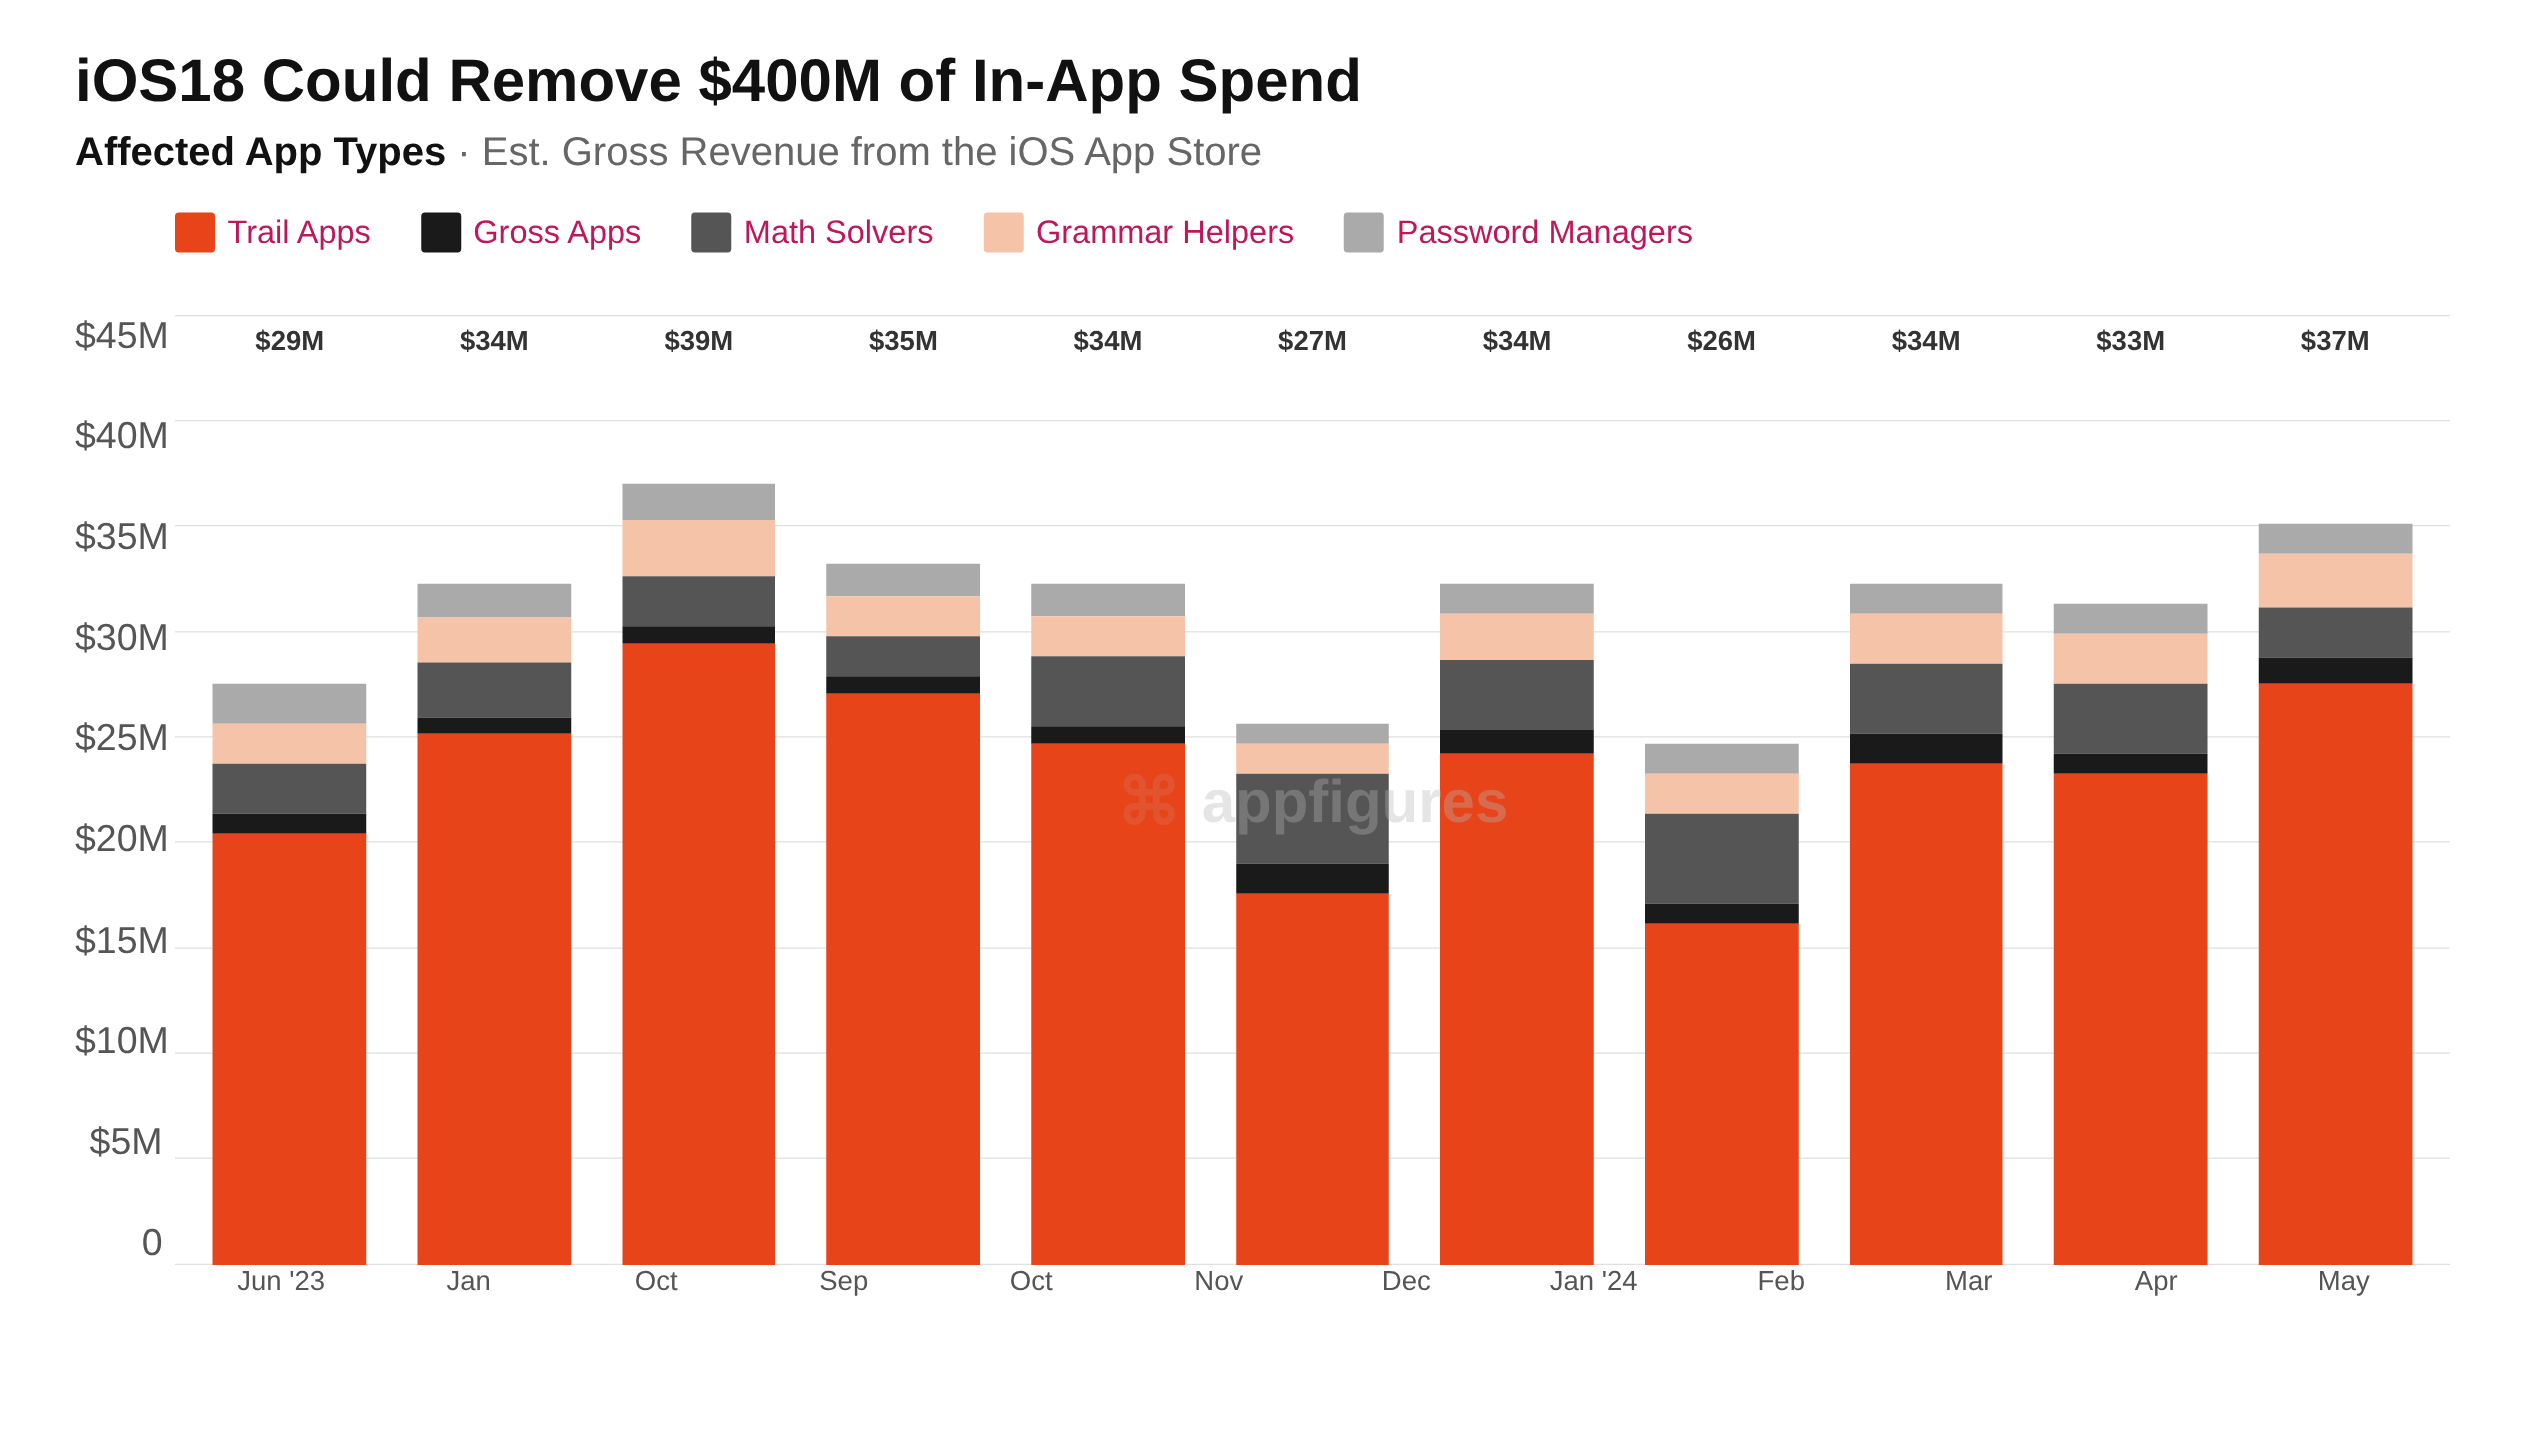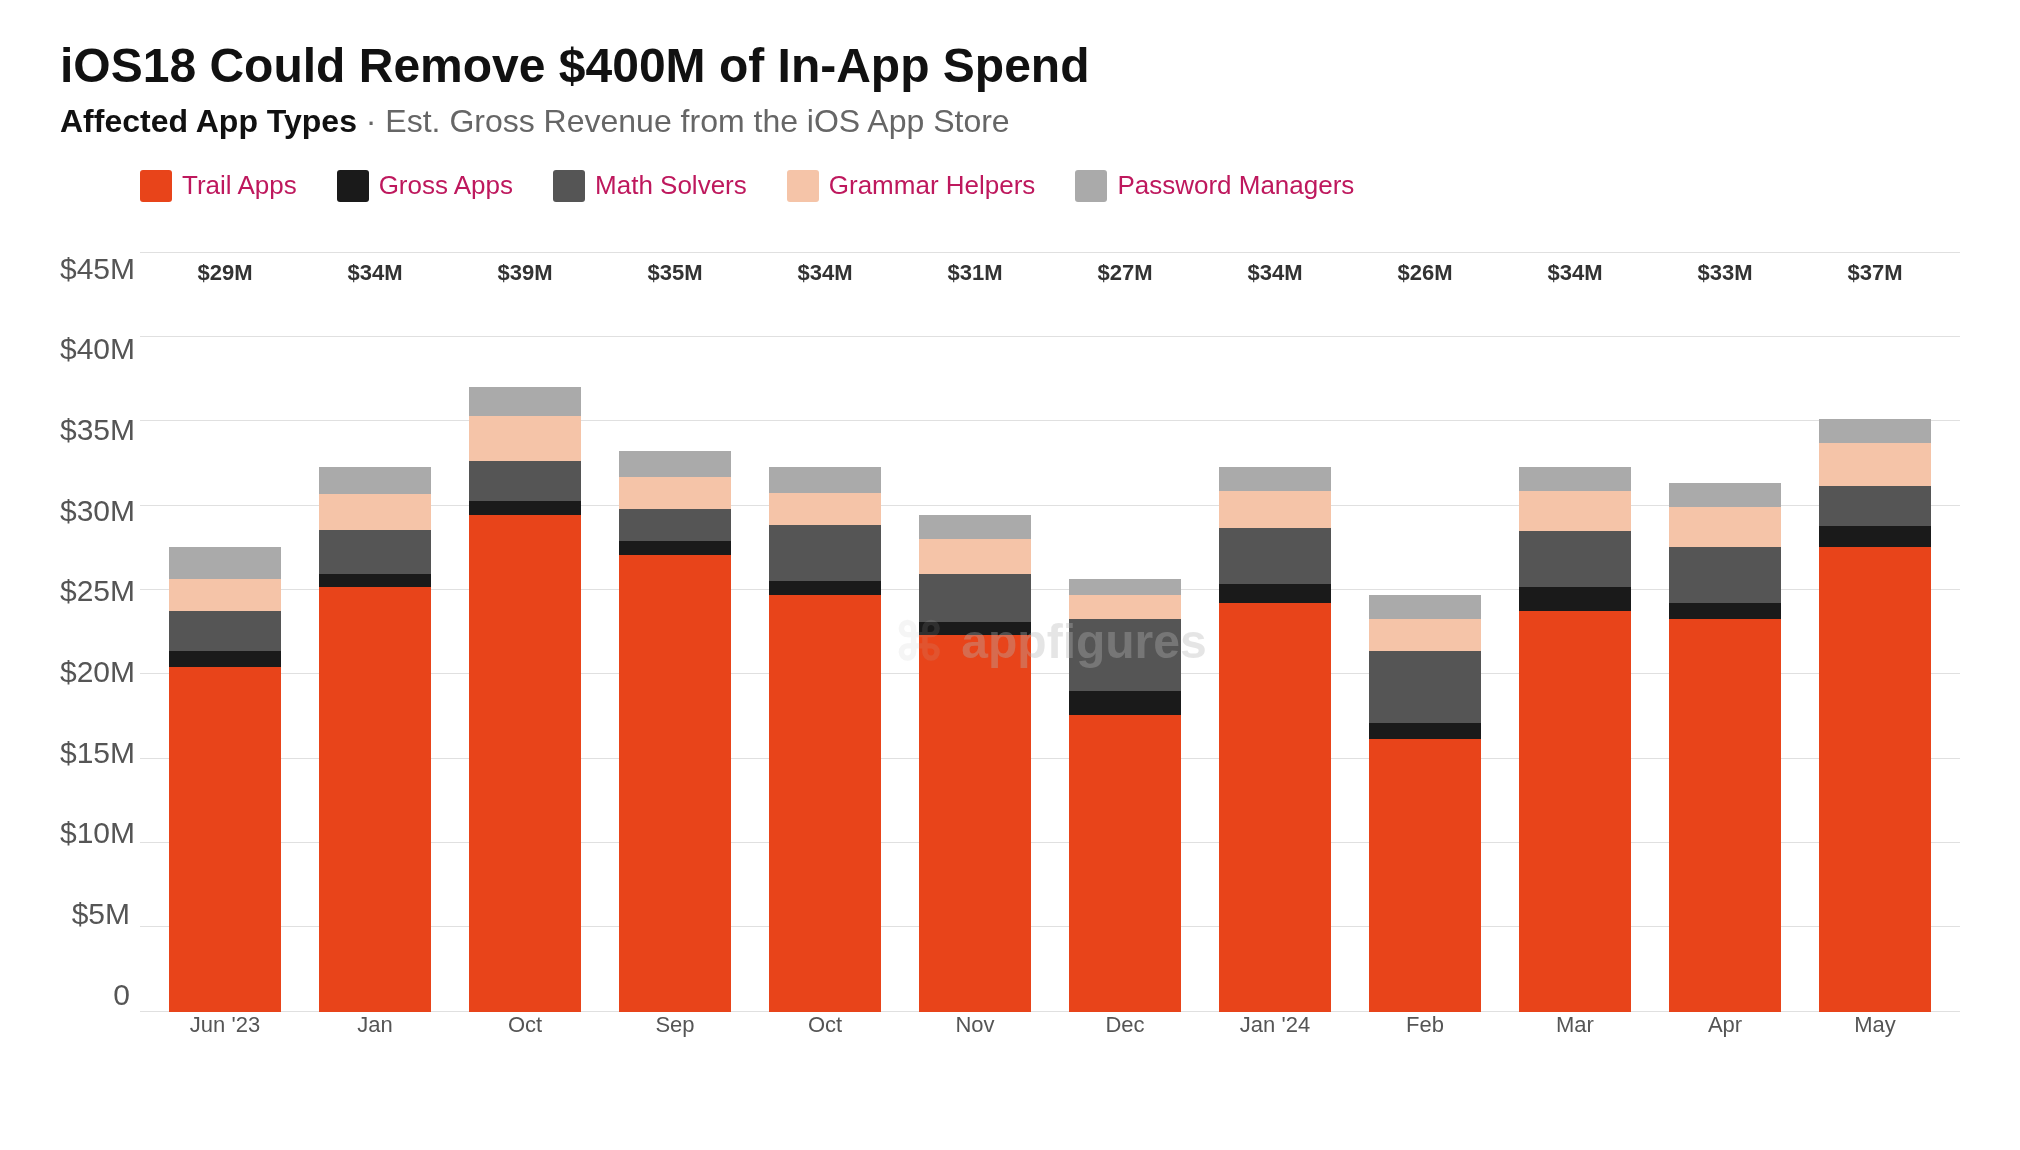--- a/index.html
+++ b/index.html
@@ -262,30 +262,20 @@
           </div>
         </div>
         <div class="bar-group">
           <div class="bar-total-label">$34M</div>
           <div class="bar-stack" style="height: 75.5556%;">
             <div class="bar-segment" style="height: 76.4706%; background: rgb(232, 68, 26); min-height: 2px;"></div>
             <div class="bar-segment" style="height: 2.64706%; background: rgb(26, 26, 26); min-height: 2px;"></div>
             <div class="bar-segment" style="height: 10.2941%; background: rgb(85, 85, 85); min-height: 2px;"></div>
             <div class="bar-segment" style="height: 5.88235%; background: rgb(245, 196, 168); min-height: 2px;"></div>
             <div class="bar-segment" style="height: 4.70588%; background: rgb(170, 170, 170); min-height: 2px;"></div>
-          </div>
-        </div>
-        <div class="bar-group">
-          <div class="bar-total-label">$31M</div>
-          <div class="bar-stack" style="height: 68.8889%;">
-            <div class="bar-segment" style="height: 75.8065%; background: rgb(232, 68, 26); min-height: 2px;"></div>
-            <div class="bar-segment" style="height: 2.58065%; background: rgb(26, 26, 26); min-height: 2px;"></div>
-            <div class="bar-segment" style="height: 9.67742%; background: rgb(85, 85, 85); min-height: 2px;"></div>
-            <div class="bar-segment" style="height: 7.09677%; background: rgb(245, 196, 168); min-height: 2px;"></div>
-            <div class="bar-segment" style="height: 4.83871%; background: rgb(170, 170, 170); min-height: 2px;"></div>
           </div>
         </div>
         <div class="bar-group">
           <div class="bar-total-label">$27M</div>
           <div class="bar-stack" style="height: 60%;">
             <div class="bar-segment" style="height: 68.5185%; background: rgb(232, 68, 26); min-height: 2px;"></div>
             <div class="bar-segment" style="height: 5.55556%; background: rgb(26, 26, 26); min-height: 2px;"></div>
             <div class="bar-segment" style="height: 16.6667%; background: rgb(85, 85, 85); min-height: 2px;"></div>
             <div class="bar-segment" style="height: 5.55556%; background: rgb(245, 196, 168); min-height: 2px;"></div>
             <div class="bar-segment" style="height: 3.7037%; background: rgb(170, 170, 170); min-height: 2px;"></div>

